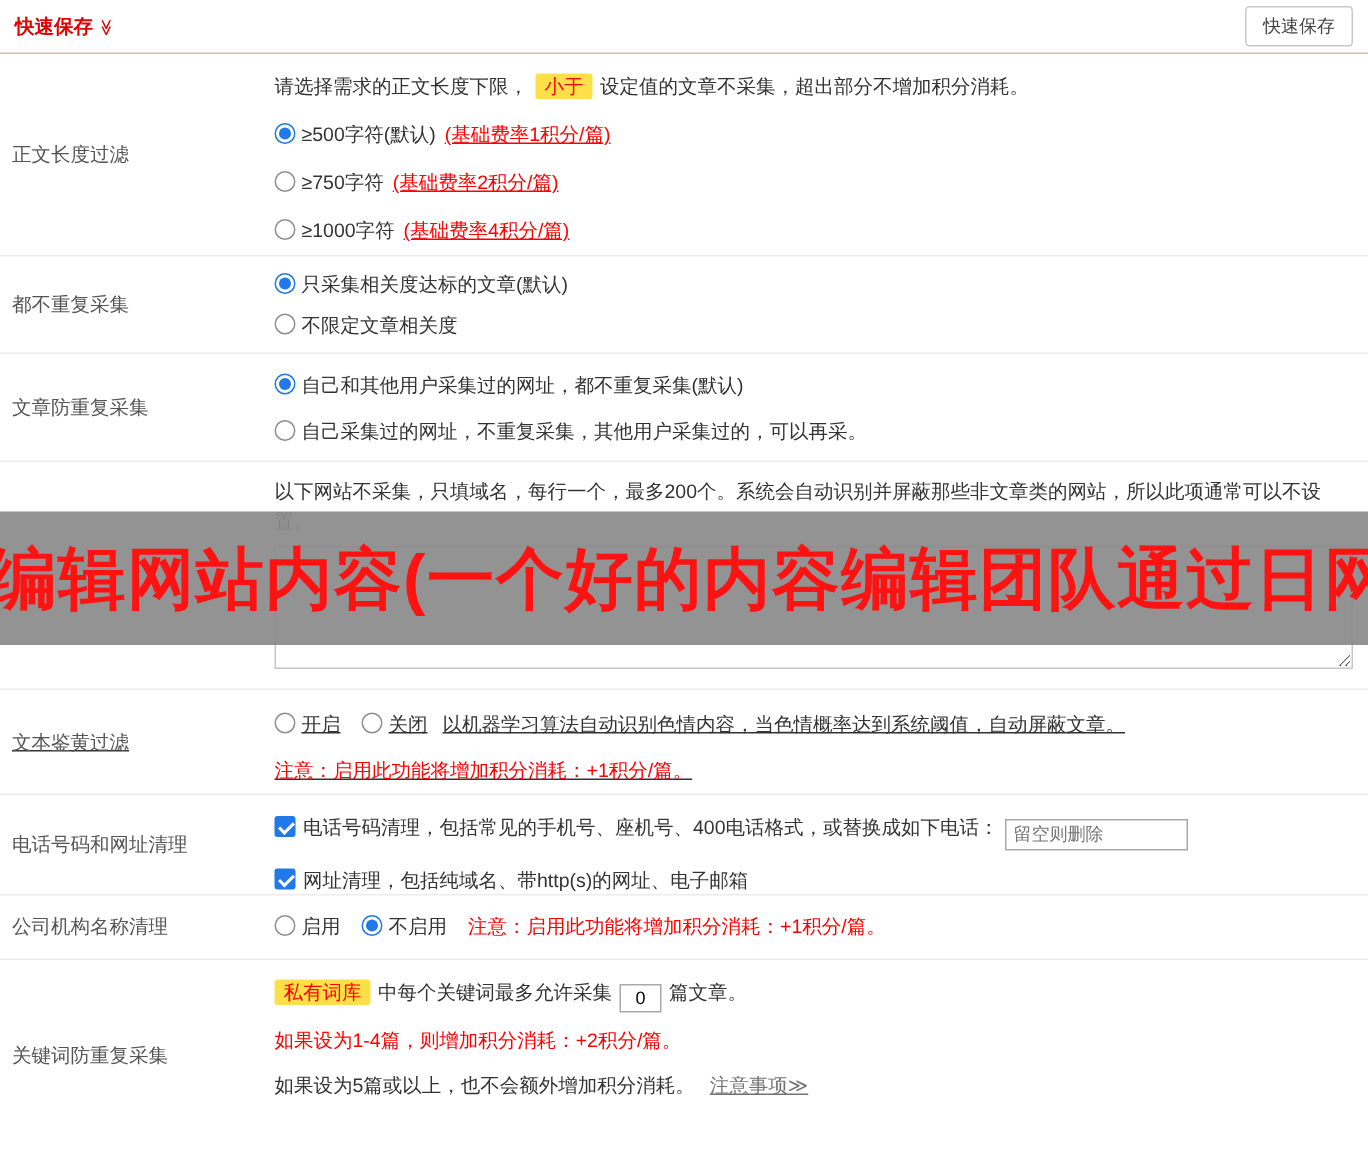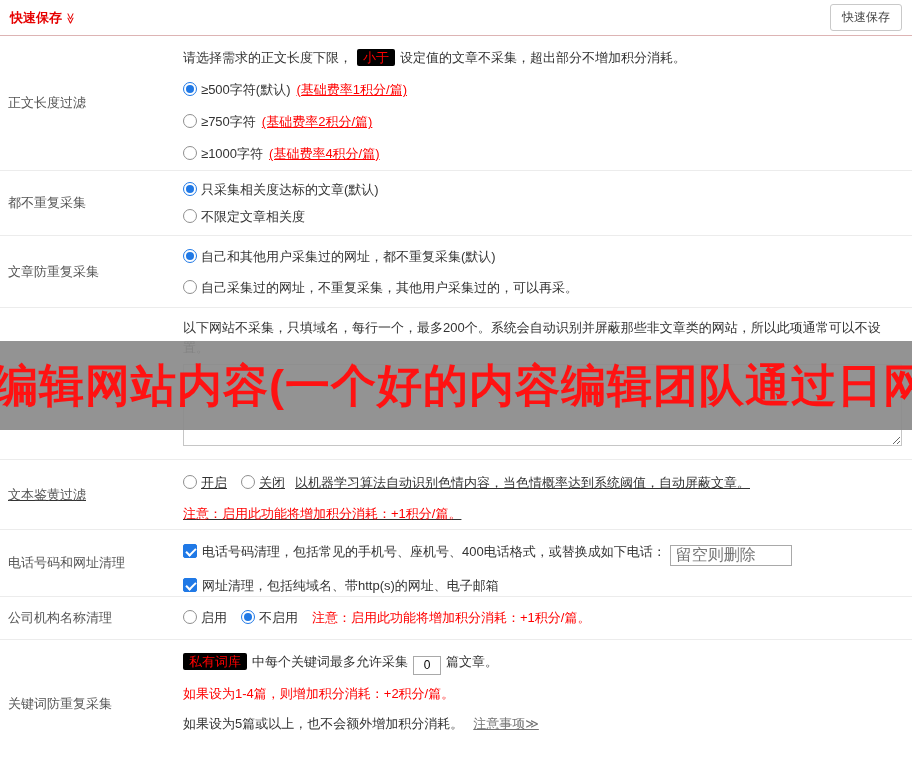--- a/index.html
+++ b/index.html
@@ -56,36 +56,36 @@
     margin-right: 5px; position: relative; cursor: pointer;
   }
   .cb::after {
     content: ""; position: absolute; left: 4px; top: 1px; width: 4px; height: 8px;
     border-right: 2px solid #fff; border-bottom: 2px solid #fff; transform: rotate(45deg);
   }
   .rd-gap { margin-left: 14px; }
   
   .red { color: #ff0000; }
   .fee { color: #ff0000; text-decoration: underline; margin-left: 6px; }
-  .tag { color: #ff0000; background: #000000; padding: 1px 6px; border-radius: 2px; margin: 0 5px; }
+  .tag { color: #ff0000; background: #fde047; padding: 1px 6px; border-radius: 2px; margin: 0 5px; }
   .link { color: #737373; cursor: pointer; margin-left: 10px; text-decoration: underline; }
   .note-inline { margin-left: 14px; }
   
   .blk-textarea {
     display: block; width: 100%; height: 82px; margin-top: 6px;
     border: 1px solid #c6c6c6; resize: vertical; overflow-y: scroll;
     font-family: inherit; font-size: 13px; padding: 4px 6px; outline: none;
   }
   .blk-textarea::-webkit-scrollbar { width: 13px; }
   .blk-textarea::-webkit-scrollbar-track { background: #f7f7f7; border-left: 1px solid #e4e4e4; }
   .blk-textarea::-webkit-scrollbar-thumb { background: #d4d4d4; border: 2px solid #f7f7f7; }
   .desc-para { line-height: 20px; margin-bottom: 0; }
   
   .phone-input {
-    width: 122px; height: 21px; border: 1px solid #a9a9a9; font-size: 16px;
+    width: 122px; height: 21px; border: 1px solid #a9a9a9; font-size: 12px;
     padding: 8px 5px; margin-left: 4px; vertical-align: -4px; font-family: inherit; outline: none;
   }
   .num-input {
     width: 28px; height: 19px; border: 1px solid #a9a9a9; font-size: 12px;
     text-align: center; margin: 0 5px; vertical-align: -3px; font-family: inherit; outline: none;
   }
   
   .magnify-overlay {
     position: absolute; left: 0; top: 341px; width: 912px; height: 89px;
     background: rgba(138,138,138,0.92); z-index: 5; overflow: hidden;

